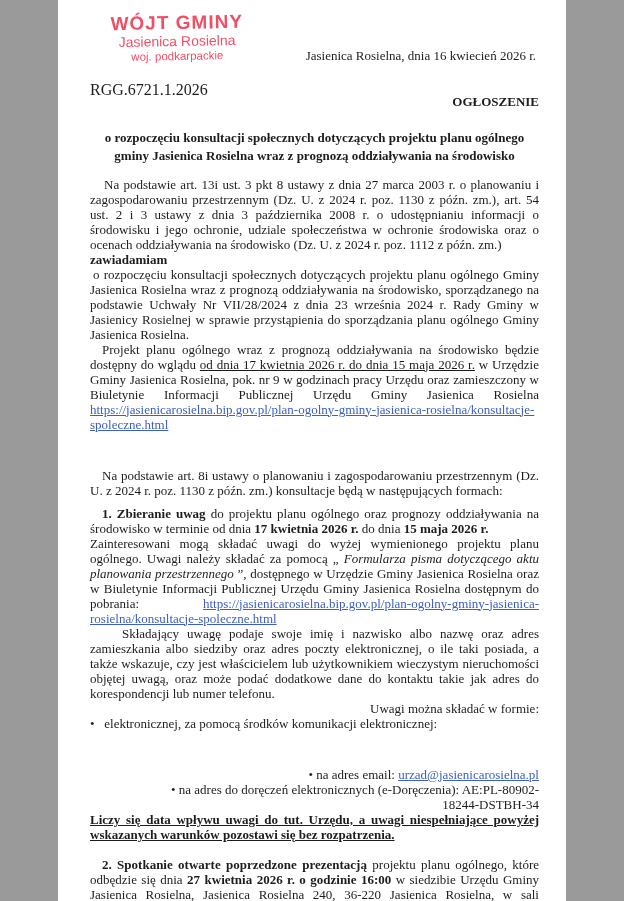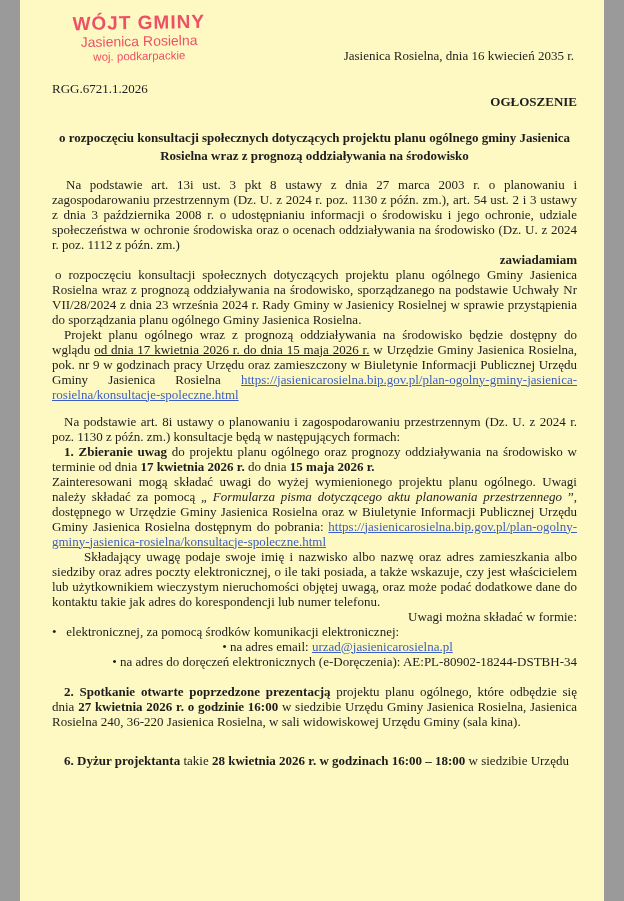--- a/index.html
+++ b/index.html
@@ -1,21 +1,21 @@
 <!DOCTYPE html>
 <html lang="pl" style="--stamp-color: #ee5066; --link-color: #3c5fc0;"><head>
 <meta charset="utf-8">
 <style>
   * { margin: 0; padding: 0; box-sizing: border-box; }
   html, body { background: #9a9a9a; }
   .page {
     position: relative;
-    width: 584px;
+    width: 508px;
     height: 901px;
-    background: #fef9c3;
+    background: #ffffff;
     margin: 0 auto;
     font-family: "Liberation Serif", "DejaVu Serif", serif;
     color: #1d1d1d;
     overflow: hidden;
   }
   
   .stamp {
     position: absolute;
     left: 34px; top: 13px;
     width: 170px;
@@ -29,21 +29,21 @@
   .stamp-l2 { font-size: 14px; margin-top: 1px; }
   .stamp-l3 { font-size: 11.5px; margin-top: 1px; }
   .date-line {
     position: absolute;
     top: 48px; right: 30px;
     font-size: 13px;
   }
   .ref-number {
     position: absolute;
     left: 32px; top: 81px;
-    font-size: 13px;
+    font-size: 16px;
   }
   
   .content {
     position: absolute;
     left: 32px; right: 27px; top: 95px;
     font-size: 13px;
     line-height: 15px;
   }
   .doc-title { text-align: right; font-weight: bold; line-height: 14.5px; }
   .subject {
@@ -63,42 +63,43 @@
 <body>
 
 <div class="page">
 
   <div class="stamp">
     <div class="stamp-l1">WÓJT GMINY</div>
     <div class="stamp-l2">Jasienica Rosielna</div>
     <div class="stamp-l3">woj. podkarpackie</div>
   </div>
 
-  <div class="date-line">Jasienica Rosielna,  dnia 16 kwiecień 2035 r.</div>
+  <div class="date-line">Jasienica Rosielna,  dnia 16 kwiecień 2026 r.</div>
 
   <div class="ref-number">RGG.6721.1.2026</div>
 
   <div class="content">
     <div class="doc-title">
       <div>OGŁOSZENIE</div>
     </div>
 
     <div class="subject">o rozpoczęciu konsultacji społecznych dotyczących projektu planu ogólnego gminy Jasienica Rosielna wraz z prognozą oddziaływania na środowisko</div>
 
     <div>
         <p class="block" style="text-align: justify; text-indent: 14px; margin-top: 12px;"><span>Na podstawie art. 13i ust. 3 pkt 8 ustawy z dnia 27 marca 2003 r. o planowaniu i zagospodarowaniu przestrzennym (Dz. U. z 2024 r. poz. 1130 z późn. zm.), art. 54 ust. 2 i 3 ustawy z dnia 3 października 2008 r. o udostępnianiu informacji o środowisku i jego ochronie, udziale społeczeństwa w ochronie środowiska oraz o ocenach oddziaływania na środowisko (Dz. U. z 2024 r. poz. 1112 z późn. zm.)</span></p>
-        <p class="block" style="text-align: right;"><span style="font-weight: bold;">zawiadamiam</span></p>
+        <p class="block" style="text-align: left;"><span style="font-weight: bold;">zawiadamiam</span></p>
         <p class="block" style="text-align: justify; text-indent: 3px;"><span>o rozpoczęciu konsultacji społecznych dotyczących projektu planu ogólnego Gminy Jasienica Rosielna wraz z prognozą oddziaływania na środowisko, sporządzanego na podstawie Uchwały Nr VII/28/2024 z dnia 23 września 2024 r. Rady Gminy w Jasienicy Rosielnej  w sprawie przystąpienia do sporządzania planu ogólnego Gminy Jasienica Rosielna.</span></p>
         <p class="block" style="text-align: justify; text-indent: 12px;"><span>Projekt planu ogólnego wraz z prognozą oddziaływania na środowisko będzie dostępny do wglądu </span><span style="text-decoration: underline;">od dnia 17 kwietnia 2026 r. do dnia 15 maja 2026 r.</span><span> w Urzędzie Gminy Jasienica Rosielna,  pok. nr 9 w godzinach pracy Urzędu oraz zamieszczony w Biuletynie Informacji Publicznej Urzędu Gminy Jasienica Rosielna </span><a class="doc-link" href="#">https://jasienicarosielna.bip.gov.pl/plan-ogolny-gminy-jasienica-rosielna/konsultacje-spoleczne.html</a></p>
-        <p class="block" style="text-align: justify; text-indent: 12px; margin-top: 12px;"><span>Na podstawie art. 8i ustawy o planowaniu i zagospodarowaniu przestrzennym (Dz. U. z 2024 r. poz. 1130 z późn. zm.) konsultacje będą w następujących formach:</span></p>
-        <p class="block" style="text-align: justify; text-indent: 12px;"><span style="font-weight: bold;">1. Zbieranie uwag</span><span> do projektu planu ogólnego oraz prognozy oddziaływania na środowisko w terminie od dnia </span><span style="font-weight: bold;">17 kwietnia 2026 r.</span><span> do dnia </span><span style="font-weight: bold;">15 maja 2026 r.</span></p>
+        <p class="block" style="text-align: justify; text-indent: 12px; margin-top: 36px;"><span>Na podstawie art. 8i ustawy o planowaniu i zagospodarowaniu przestrzennym (Dz. U. z 2024 r. poz. 1130 z późn. zm.) konsultacje będą w następujących formach:</span></p>
+        <p class="block" style="text-align: justify; text-indent: 12px; margin-top: 8px;"><span style="font-weight: bold;">1. Zbieranie uwag</span><span> do projektu planu ogólnego oraz prognozy oddziaływania na środowisko w terminie od dnia </span><span style="font-weight: bold;">17 kwietnia 2026 r.</span><span> do dnia </span><span style="font-weight: bold;">15 maja 2026 r.</span></p>
         <p class="block" style="text-align: justify;"><span>Zainteresowani mogą składać uwagi do wyżej wymienionego projektu planu ogólnego. Uwagi należy składać za pomocą „ </span><span style="font-style: italic;">Formularza pisma dotyczącego aktu planowania przestrzennego</span><span> ”, dostępnego w Urzędzie Gminy Jasienica Rosielna oraz w Biuletynie Informacji Publicznej Urzędu Gminy Jasienica Rosielna  dostępnym do pobrania: </span><a class="doc-link" href="#">https://jasienicarosielna.bip.gov.pl/plan-ogolny-gminy-jasienica-rosielna/konsultacje-spoleczne.html</a></p>
         <p class="block" style="text-align: justify; text-indent: 32px;"><span>Składający uwagę podaje swoje imię i nazwisko albo nazwę oraz adres zamieszkania albo siedziby oraz adres poczty elektronicznej, o ile taki posiada, a także wskazuje, czy jest właścicielem lub użytkownikiem wieczystym nieruchomości objętej uwagą, oraz może podać dodatkowe dane do kontaktu takie jak adres do korespondencji lub numer telefonu.</span></p>
         <p class="block" style="text-align: right;"><span>Uwagi można składać w formie:</span></p>
         <p class="block" style="text-align: justify;"><span>•&nbsp;&nbsp;&nbsp;elektronicznej, za pomocą środków komunikacji elektronicznej:</span></p>
-        <p class="block" style="text-align: center; padding-left: 46px;"><span>•&nbsp;na adres email: </span><a class="doc-link" href="#">urzad@jasienicarosielna.pl</a></p>
+        <p class="block" style="text-align: right; padding-left: 46px; margin-top: 36px;"><span>•&nbsp;na adres email: </span><a class="doc-link" href="#">urzad@jasienicarosielna.pl</a></p>
         <p class="block" style="text-align: right; padding-left: 46px;"><span>•&nbsp;na adres do doręczeń elektronicznych (e-Doręczenia): AE:PL-80902-18244-DSTBH-34</span></p>
+        <p class="block" style="text-align: justify;"><span style="font-weight: bold; text-decoration: underline;">Liczy się data wpływu uwagi do tut. Urzędu, a uwagi niespełniające powyżej wskazanych warunków pozostawi się bez rozpatrzenia.</span></p>
         <p class="block" style="text-align: justify; text-indent: 12px; margin-top: 15px;"><span style="font-weight: bold;">2. Spotkanie otwarte poprzedzone prezentacją</span><span> projektu planu ogólnego, które odbędzie się dnia </span><span style="font-weight: bold;">27 kwietnia 2026 r. o godzinie 16:00</span><span> w siedzibie Urzędu Gminy Jasienica Rosielna,  Jasienica Rosielna 240, 36-220 Jasienica Rosielna, w sali widowiskowej Urzędu Gminy (sala kina).</span></p>
         <p class="block" style="text-align: justify; text-indent: 12px; margin-top: 24px;"><span style="font-weight: bold;">6. Dyżur projektanta</span><span> takie </span><span style="font-weight: bold; margin-top: 10px;">28 kwietnia 2026 r. w godzinach 16:00 – 18:00</span><span> w siedzibie  Urzędu</span></p>
       </div>
   </div>
 
 </div>
 
 </body></html>

